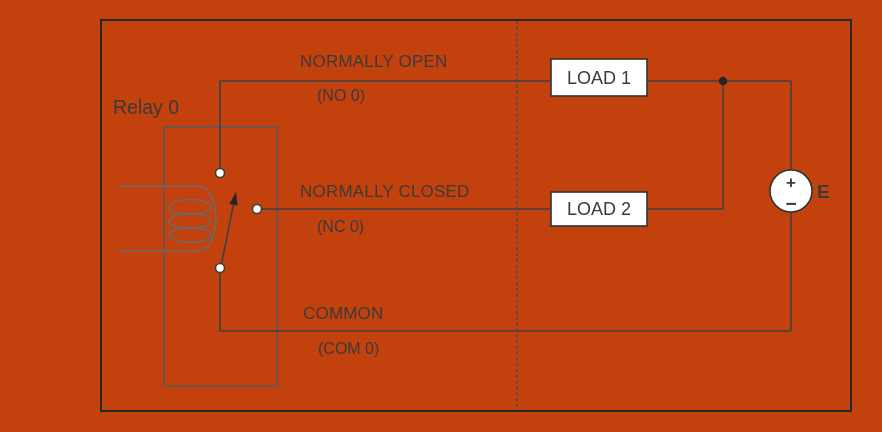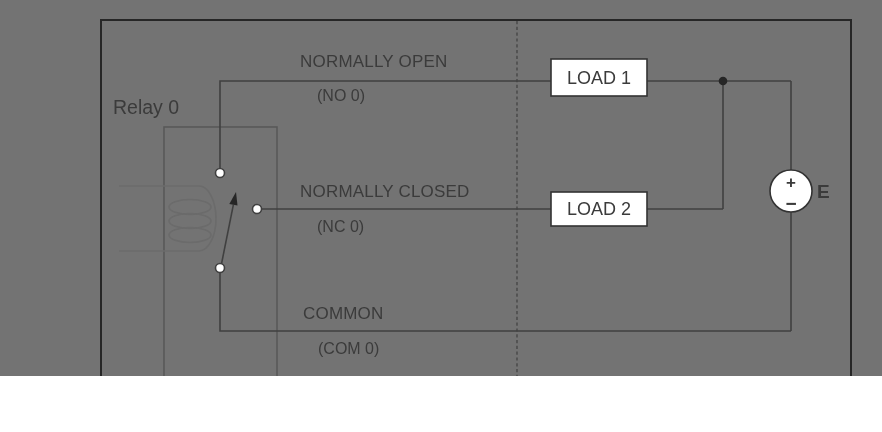--- a/index.html
+++ b/index.html
@@ -4,22 +4,22 @@
 <style>
   html, body {
     margin: 0;
     padding: 0;
     background: #ffffff;
     font-family: "Liberation Sans", sans-serif;
   }
   .stage {
     position: relative;
     width: 882px;
-    height: 376px;
-    background: #737373;
+    height: 432px;
+    background: #c2410c;
     overflow: hidden;
   }
   svg { display: block; }
   text {
     font-family: "Liberation Sans", sans-serif;
     fill: #3b3b3b;
   }
   .lbl-main   { font-size: 17px; letter-spacing: 0.2px; }
   .lbl-code   { font-size: 16px; }
   .lbl-relay  { font-size: 19.5px; }

